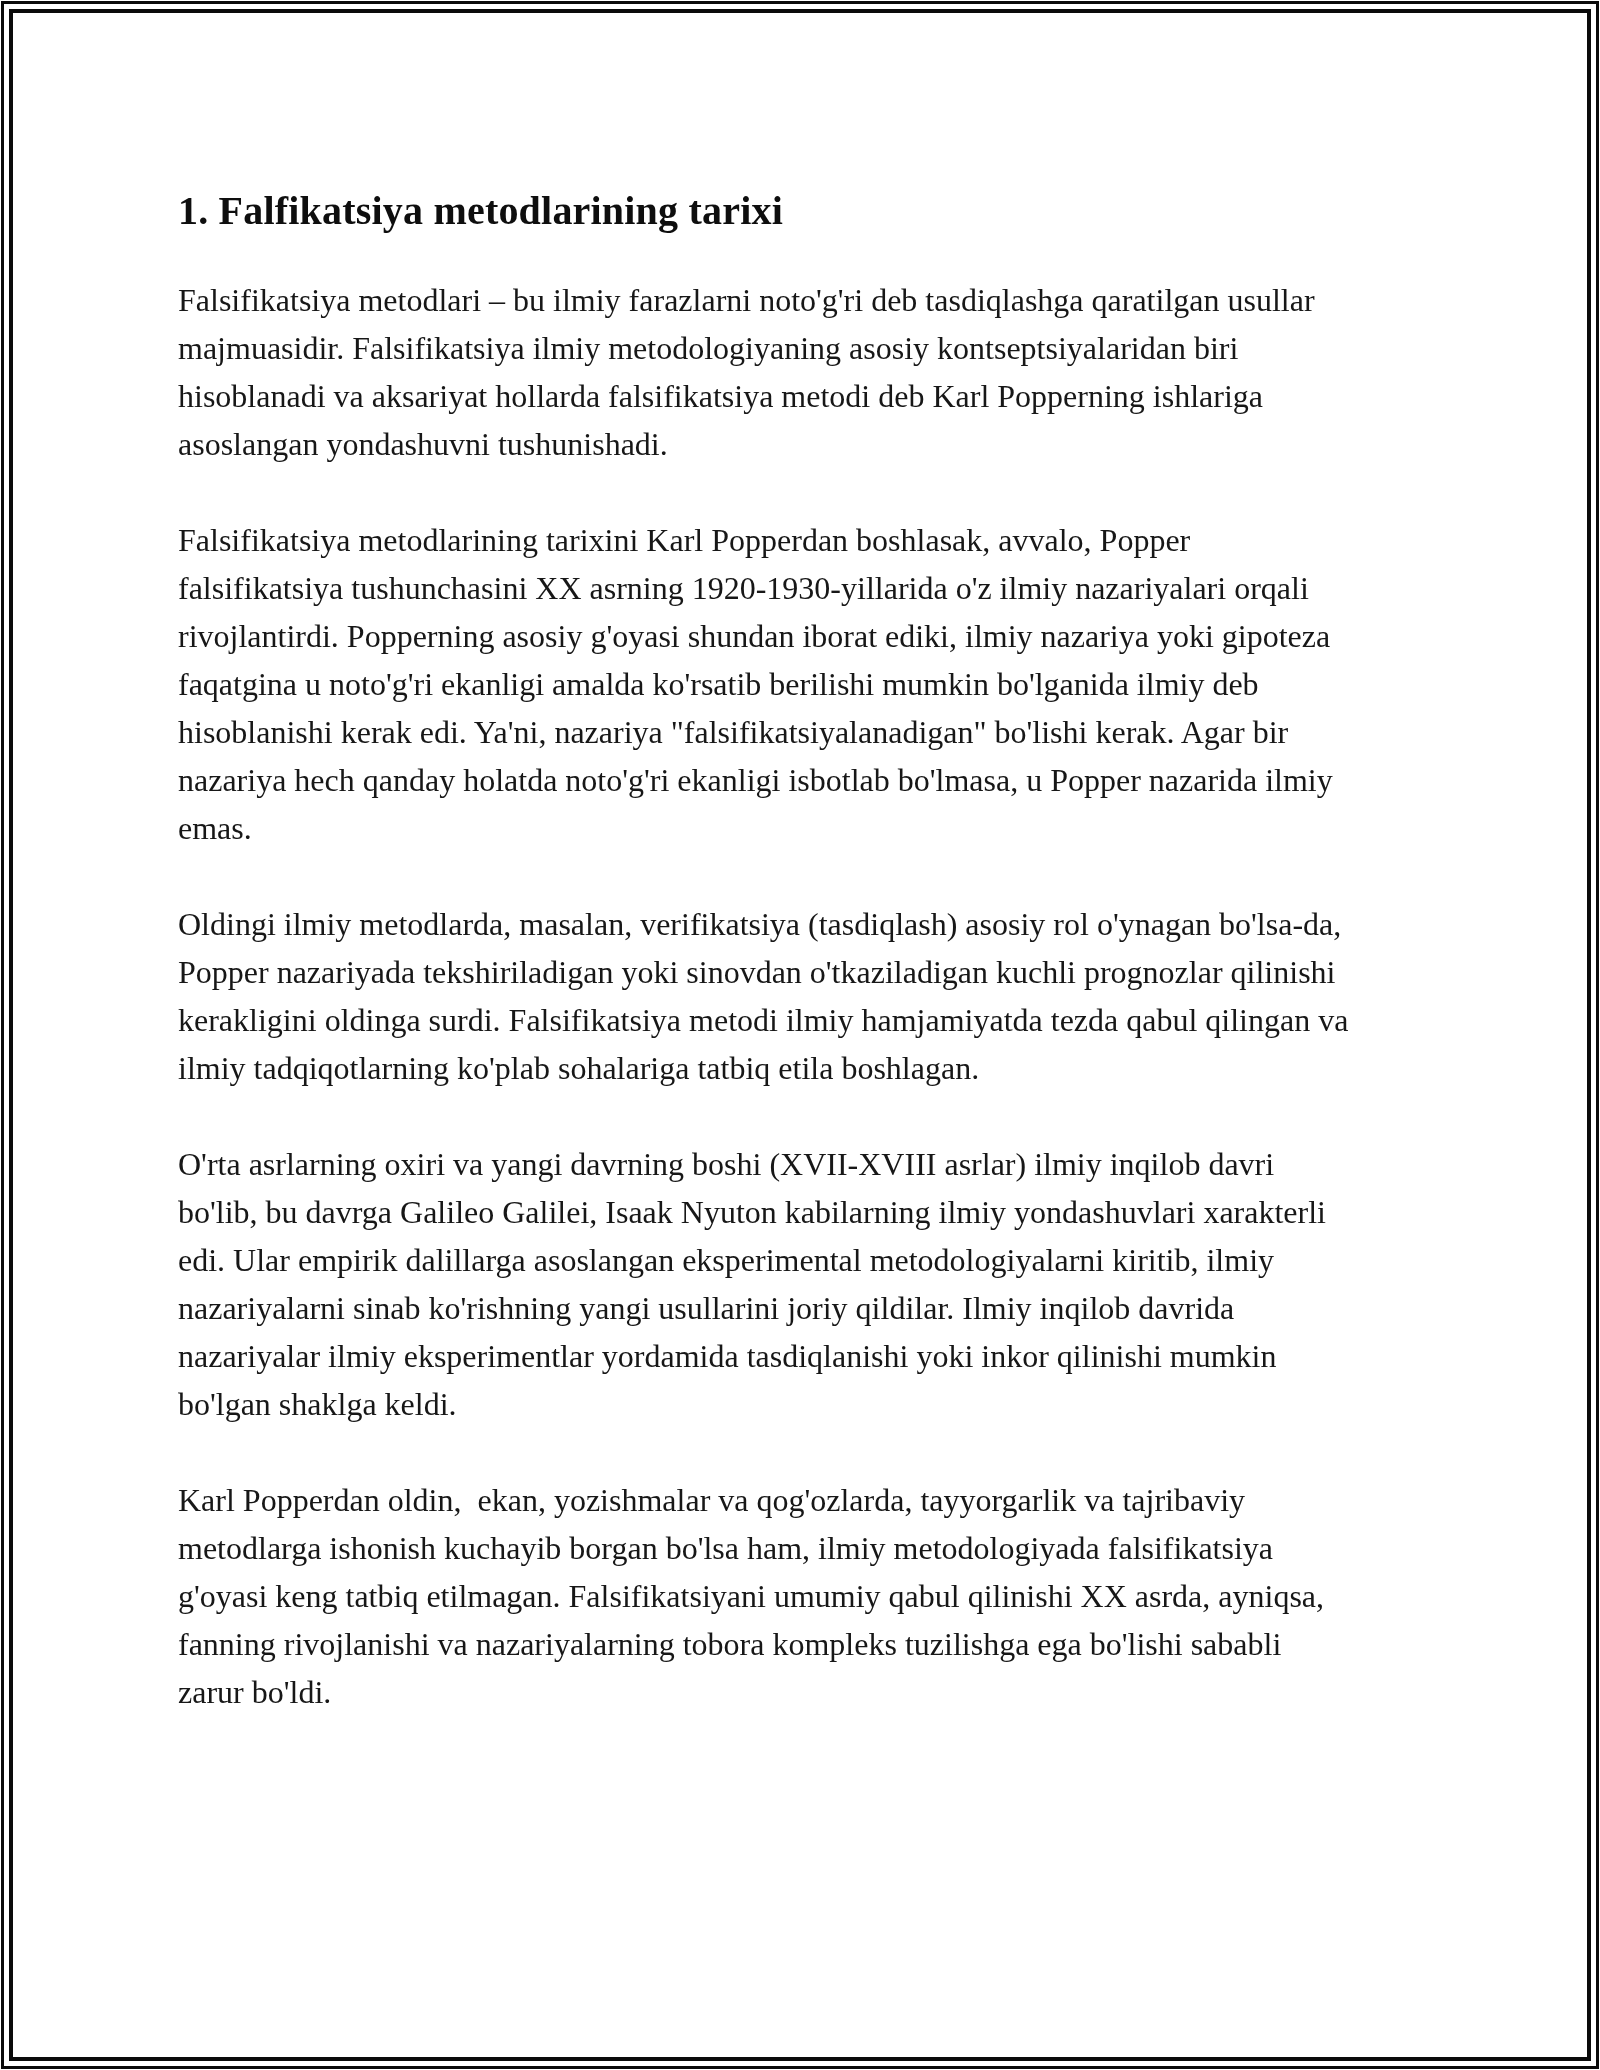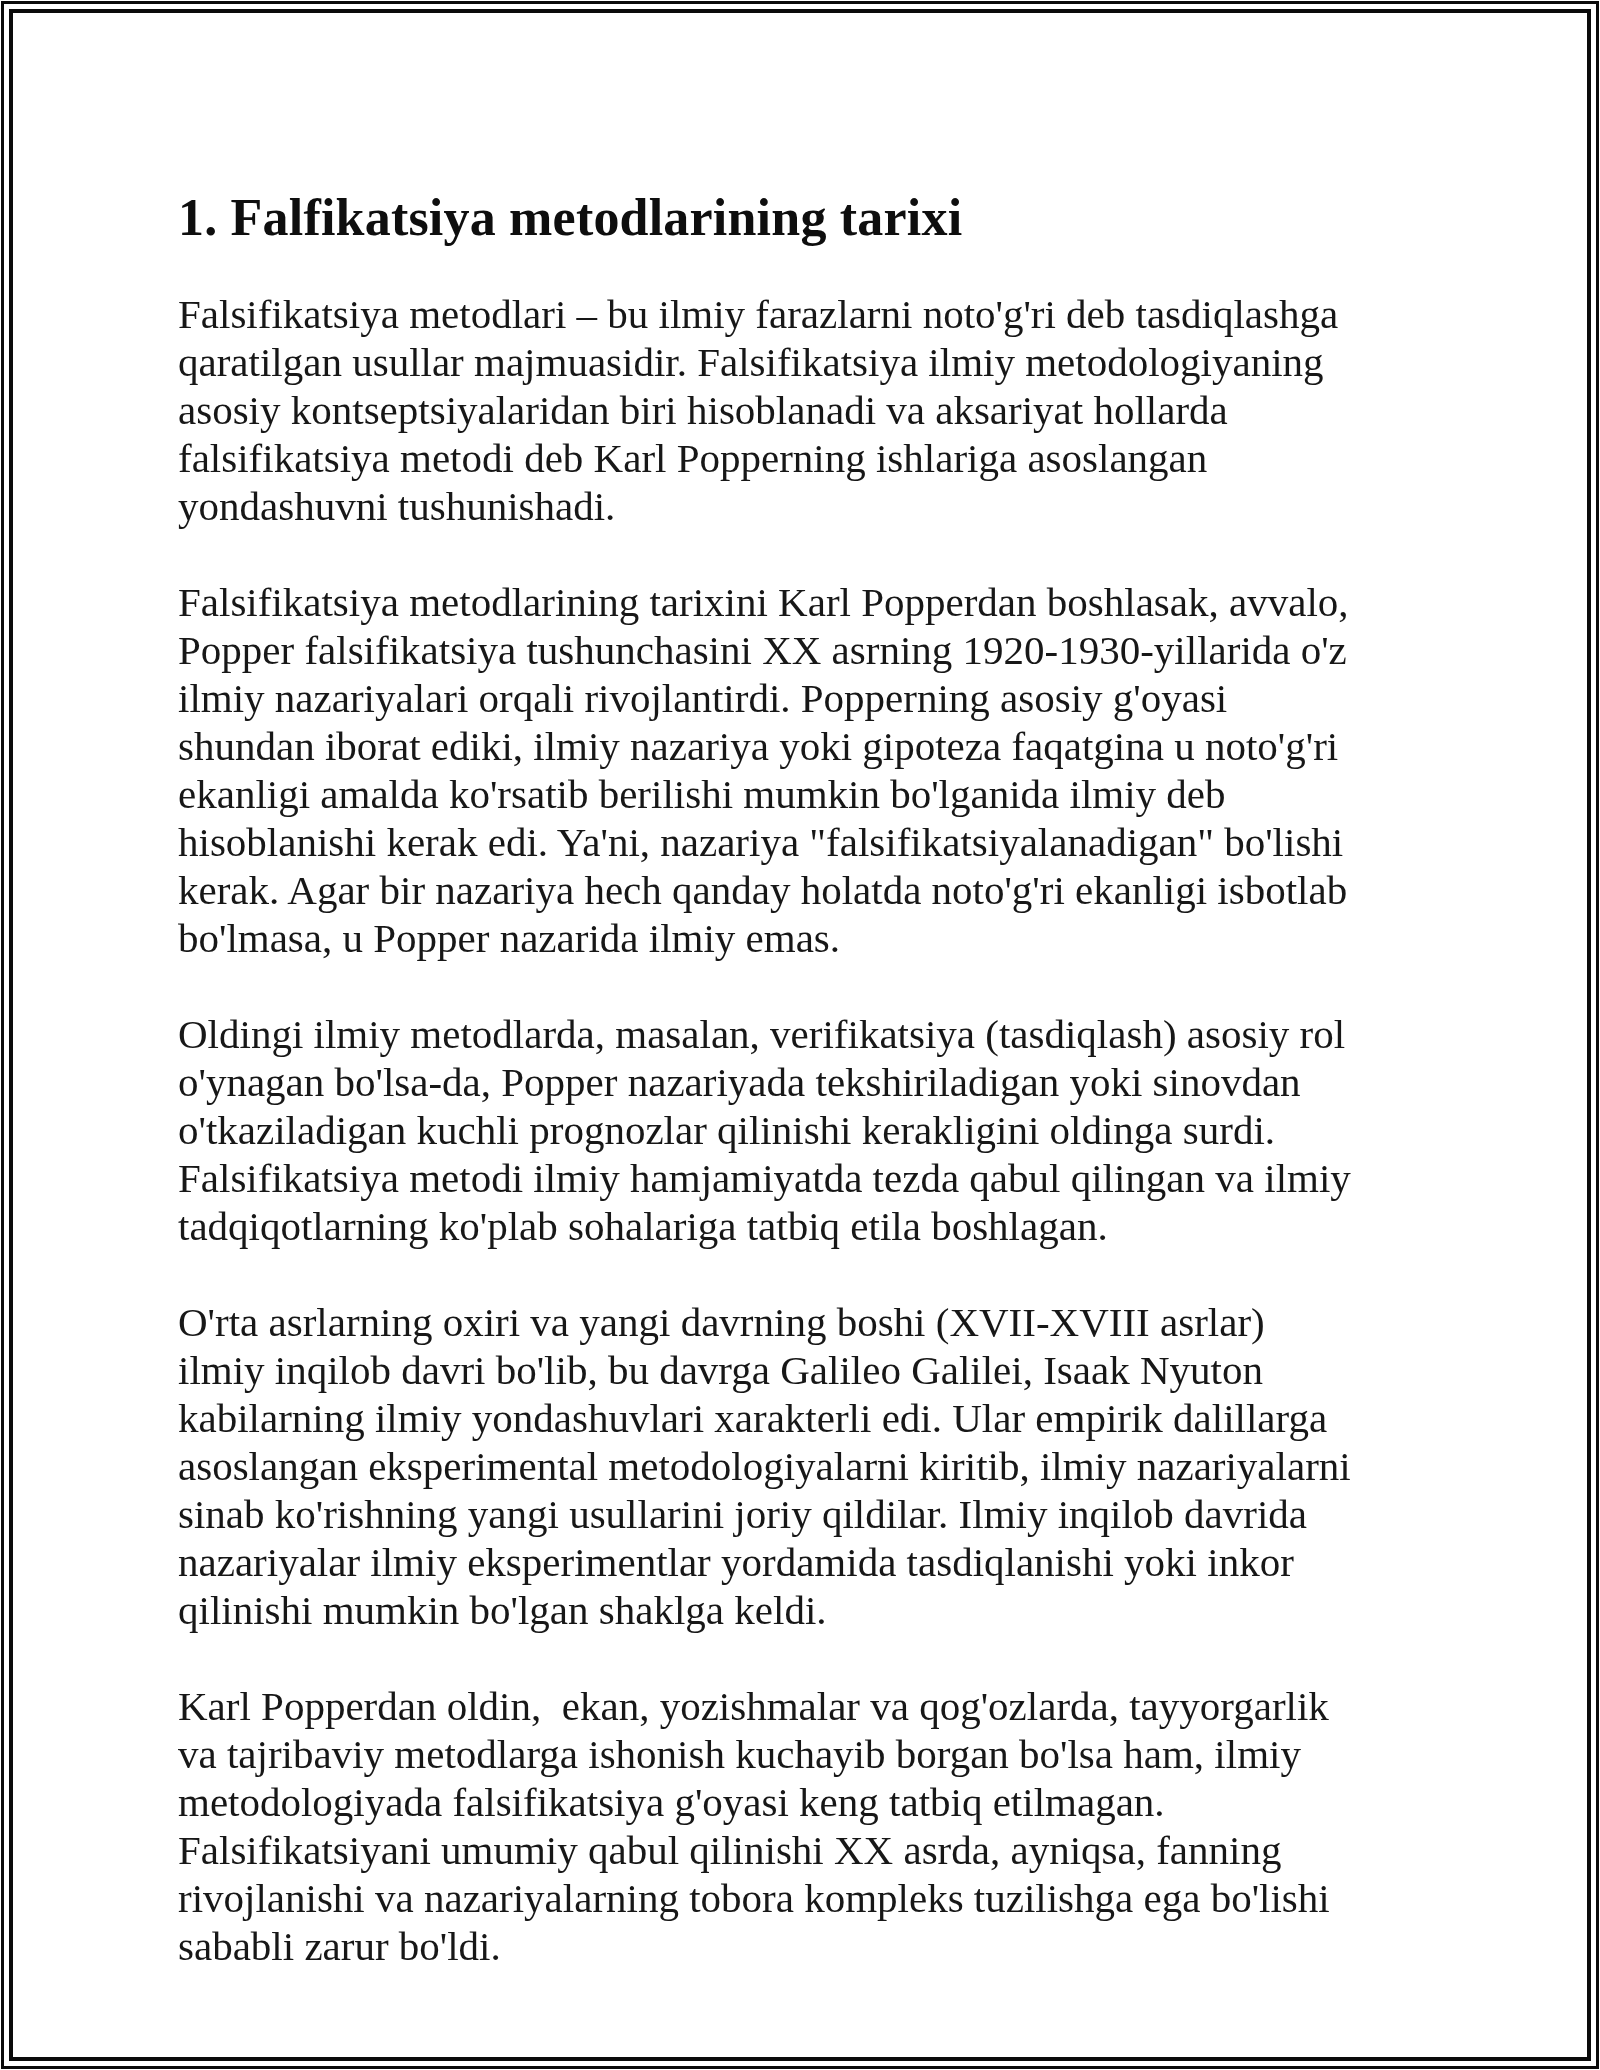--- a/index.html
+++ b/index.html
@@ -28,29 +28,29 @@
     border: 4px solid #0a0a0a;
     pointer-events: none;
   }
   .content {
     position: absolute;
     top: 188px;
     left: 178px;
     width: 1192px;
   }
   .doc-title {
-    font-size: 52px;
+    font-size: 40px;
     font-weight: bold;
     line-height: 1.15;
     margin: 0 0 42px 0;
     color: #0e0e0e;
     letter-spacing: 0.2px;
   }
   .doc-paragraph {
-    font-size: 41px;
+    font-size: 32px;
     line-height: 48px;
     margin: 0 16px 48px 0;
     white-space: pre-wrap;
     color: #171717;
   }
 </style>
 </head>
 <body>
 
 <div class="page">

